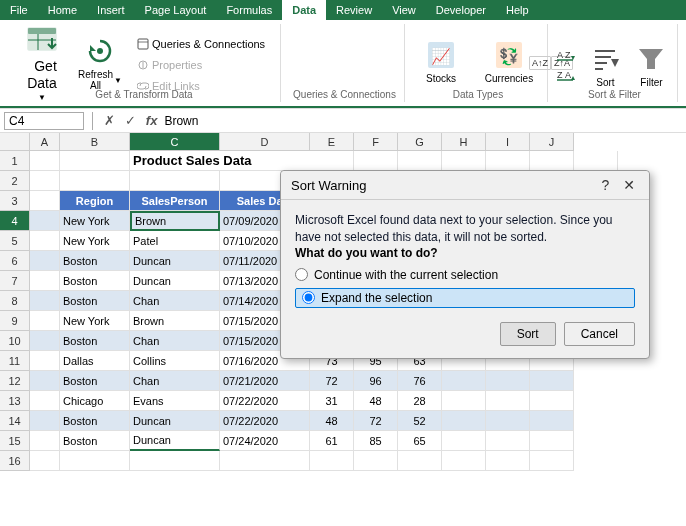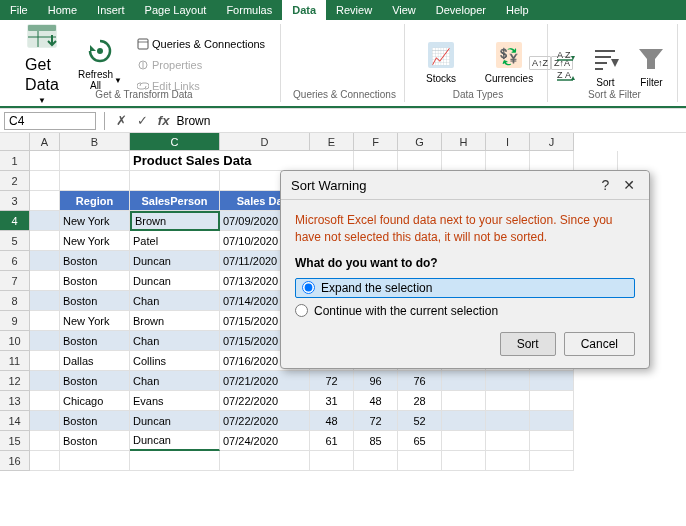--- a/index.html
+++ b/index.html
@@ -14,21 +14,21 @@
     .ribbon-group { display: flex; flex-direction: column; align-items: center; border-right: 1px solid #ddd; padding: 2px 8px; position: relative; }
     .ribbon-group-label { font-size: 10px; color: #666; position: absolute; bottom: 2px; text-align: center; width: 100%; }
     .ribbon-buttons { display: flex; align-items: center; gap: 4px; flex: 1; }
     .ribbon-btn-large { display: flex; flex-direction: column; align-items: center; justify-content: center; width: 52px; height: 62px; cursor: pointer; border: 1px solid transparent; border-radius: 2px; font-size: 10px; text-align: center; gap: 2px; }
     .ribbon-icon { width: 32px; height: 32px; display: flex; align-items: center; justify-content: center; }
     .ribbon-btn-small { display: flex; align-items: center; gap: 3px; padding: 2px 4px; cursor: pointer; font-size: 11px; border: 1px solid transparent; border-radius: 2px; width: 140px; }
     .ribbon-btn-small.disabled { color: #aaa; }
 
     
     .formula-bar { display: flex; align-items: center; border-bottom: 1px solid #ddd; height: 24px; padding: 0 4px; gap: 4px; }
-    .name-box { width: 92px; border: 1px solid #aaa; height: 18px; padding: 0 4px; font-size: 12px; }
+    .name-box { width: 80px; border: 1px solid #aaa; height: 18px; padding: 0 4px; font-size: 12px; }
     .formula-divider { width: 1px; height: 18px; background: #aaa; margin: 0 4px; }
     .formula-icons { display: flex; gap: 4px; align-items: center; color: #555; font-size: 13px; }
     .formula-icon { cursor: pointer; padding: 0 3px; }
     .formula-input { flex: 1; border: none; outline: none; font-size: 12px; }
 
     
     .spreadsheet { display: flex; flex-direction: column; }
     .col-headers { display: flex; }
     .corner-cell { width: 30px; min-width: 30px; height: 18px; background: #f2f2f2; border-right: 1px solid #ccc; border-bottom: 1px solid #ccc; }
     .col-header { height: 18px; background: #f2f2f2; border-right: 1px solid #ccc; border-bottom: 1px solid #ccc; text-align: center; font-size: 11px; color: #333; display: flex; align-items: center; justify-content: center; }
@@ -47,21 +47,21 @@
 
     
     .dialog-overlay { position: fixed; top: 0; left: 0; width: 100%; height: 100%; z-index: 100; }
     .dialog { position: absolute; top: 170px; left: 280px; width: 370px; background: #f0f0f0; border: 1px solid #999; box-shadow: 3px 3px 8px rgba(0,0,0,0.3); border-radius: 4px; }
     .dialog-titlebar { background: #f0f0f0; padding: 6px 10px; display: flex; justify-content: space-between; align-items: center; border-bottom: 1px solid #ccc; border-radius: 4px 4px 0 0; }
     .dialog-title { font-size: 13px; font-weight: normal; color: #000; }
     .dialog-controls { display: flex; gap: 6px; align-items: center; }
     .dialog-help { font-size: 14px; color: #333; cursor: pointer; padding: 0 4px; }
     .dialog-close { font-size: 14px; color: #333; cursor: pointer; padding: 0 4px; }
     .dialog-body { padding: 12px 14px; }
-    .dialog-text { font-size: 12px; color: #c2410c; margin-bottom: 10px; line-height: 1.4; }
+    .dialog-text { font-size: 12px; color: #0f172a; line-height: 1.4; }
     .dialog-question { font-size: 12px; font-weight: bold; margin-bottom: 8px; }
     .dialog-radio-group { display: flex; flex-direction: column; gap: 6px; margin-bottom: 14px; }
     .dialog-radio-item { display: flex; align-items: center; gap: 6px; font-size: 12px; cursor: pointer; }
     .dialog-radio-item.selected { border: 1px solid #0078d7; background: #cce4f7; padding: 2px 6px; border-radius: 2px; }
     .dialog-buttons { display: flex; justify-content: flex-end; gap: 8px; }
     .dialog-btn { padding: 4px 16px; font-size: 12px; cursor: pointer; border: 1px solid #999; background: #f0f0f0; border-radius: 2px; }
     .dialog-btn.primary { background: #e1e1e1; }
 
     
     .w-a { width: 30px; min-width: 30px; }
@@ -99,21 +99,21 @@
           <div class="ribbon-icon">
             <svg width="32" height="32" viewBox="0 0 32 32">
               <rect x="2" y="4" width="28" height="22" rx="1" fill="#217346" opacity="0.15" stroke="#217346" stroke-width="1.5"></rect>
               <rect x="2" y="4" width="28" height="6" rx="1" fill="#217346" opacity="0.5"></rect>
               <line x1="2" y1="16" x2="30" y2="16" stroke="#217346" stroke-width="1"></line>
               <line x1="12" y1="10" x2="12" y2="26" stroke="#217346" stroke-width="1"></line>
               <path d="M22 20 L26 24 L30 20" fill="none" stroke="#217346" stroke-width="2"></path>
               <line x1="26" y1="14" x2="26" y2="24" stroke="#217346" stroke-width="2"></line>
             </svg>
           </div>
-          <span style="font-size:16px;text-align:left;line-height:1.2">Get<br>Data</span>
+          <span style="font-size:14px;text-align:right;line-height:1.2">Get<br>Data</span>
           <span style="font-size:8px">▼</span>
         </div>
         <div style="display:flex;flex-direction:column;gap:2px;justify-content:center">
           <div class="ribbon-btn-large" style="width:56px;height:62px">
             <div class="ribbon-icon">
               <svg width="28" height="28" viewBox="0 0 28 28">
                 <path d="M14 4 A10 10 0 1 1 4 14" fill="none" stroke="#217346" stroke-width="2.5"></path>
                 <polygon points="4,8 4,14 10,14" fill="#217346"></polygon>
                 <circle cx="14" cy="14" r="3" fill="#217346"></circle>
               </svg>
@@ -486,28 +486,28 @@
       <span class="dialog-title">Sort Warning</span>
       <div class="dialog-controls">
         <span class="dialog-help">?</span>
         <span class="dialog-close">✕</span>
       </div>
     </div>
     <div class="dialog-body">
       <p class="dialog-text">Microsoft Excel found data next to your selection. Since you have not selected this data, it will not be sorted.</p>
       <p class="dialog-question">What do you want to do?</p>
       <div class="dialog-radio-group">
+        <label class="dialog-radio-item">
+          <input type="radio" name="sort-opt" style="">
+          <span>Continue with the current selection</span>
+        </label>
         <label class="dialog-radio-item selected">
           <input type="radio" name="sort-opt" checked="" style="">
           <span>Expand the selection</span>
         </label>
-        <label class="dialog-radio-item">
-          <input type="radio" name="sort-opt" style="">
-          <span>Continue with the current selection</span>
-        </label>
       </div>
       <div class="dialog-buttons">
         <button class="dialog-btn primary">Sort</button>
         <button class="dialog-btn">Cancel</button>
       </div>
     </div>
   </div>
 </div>
 
 </body></html>

